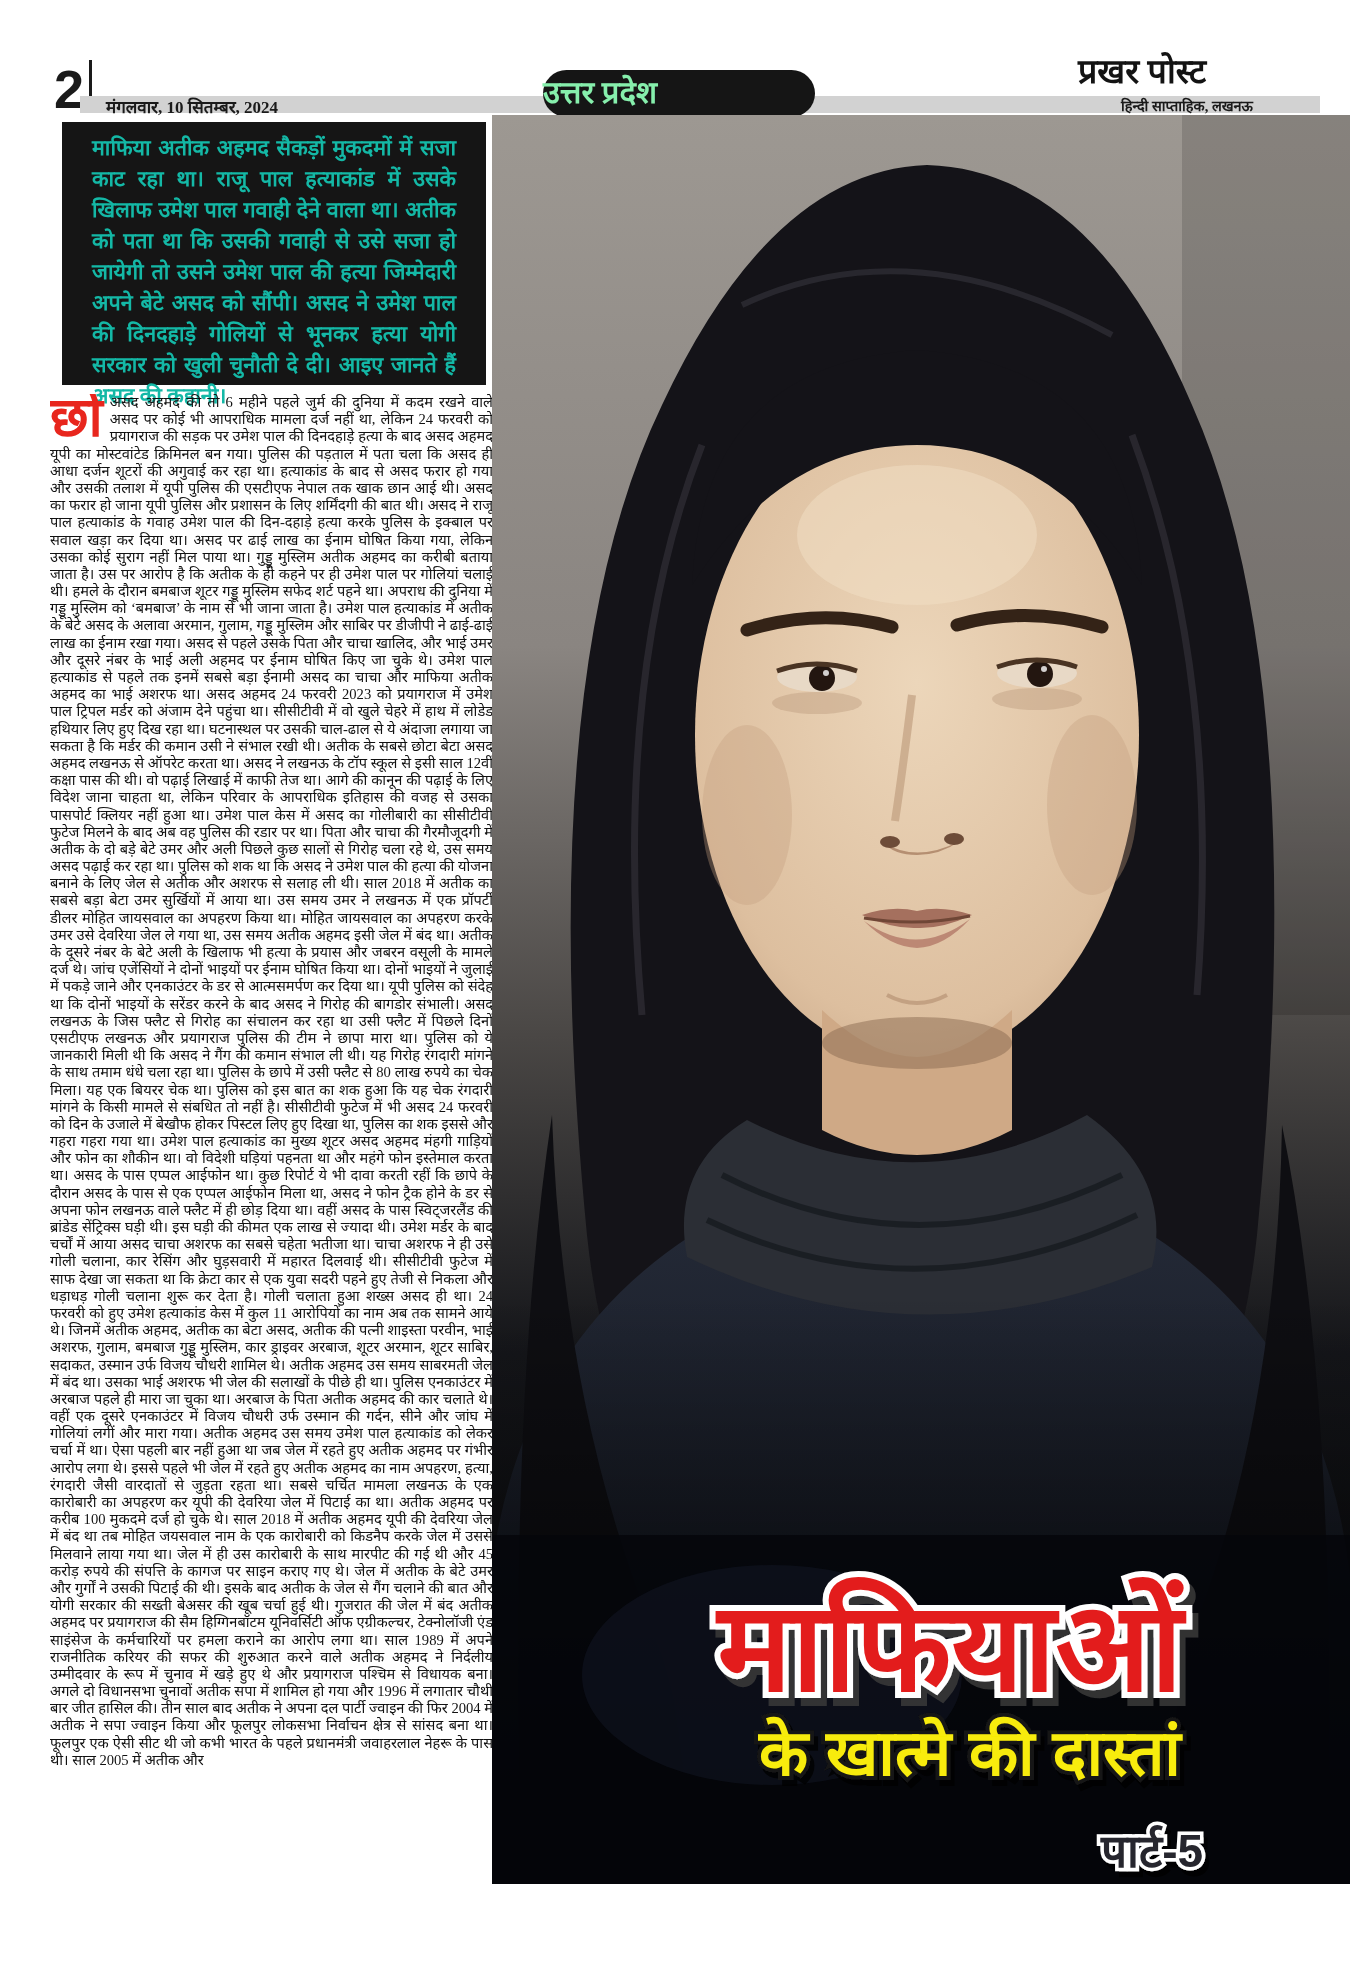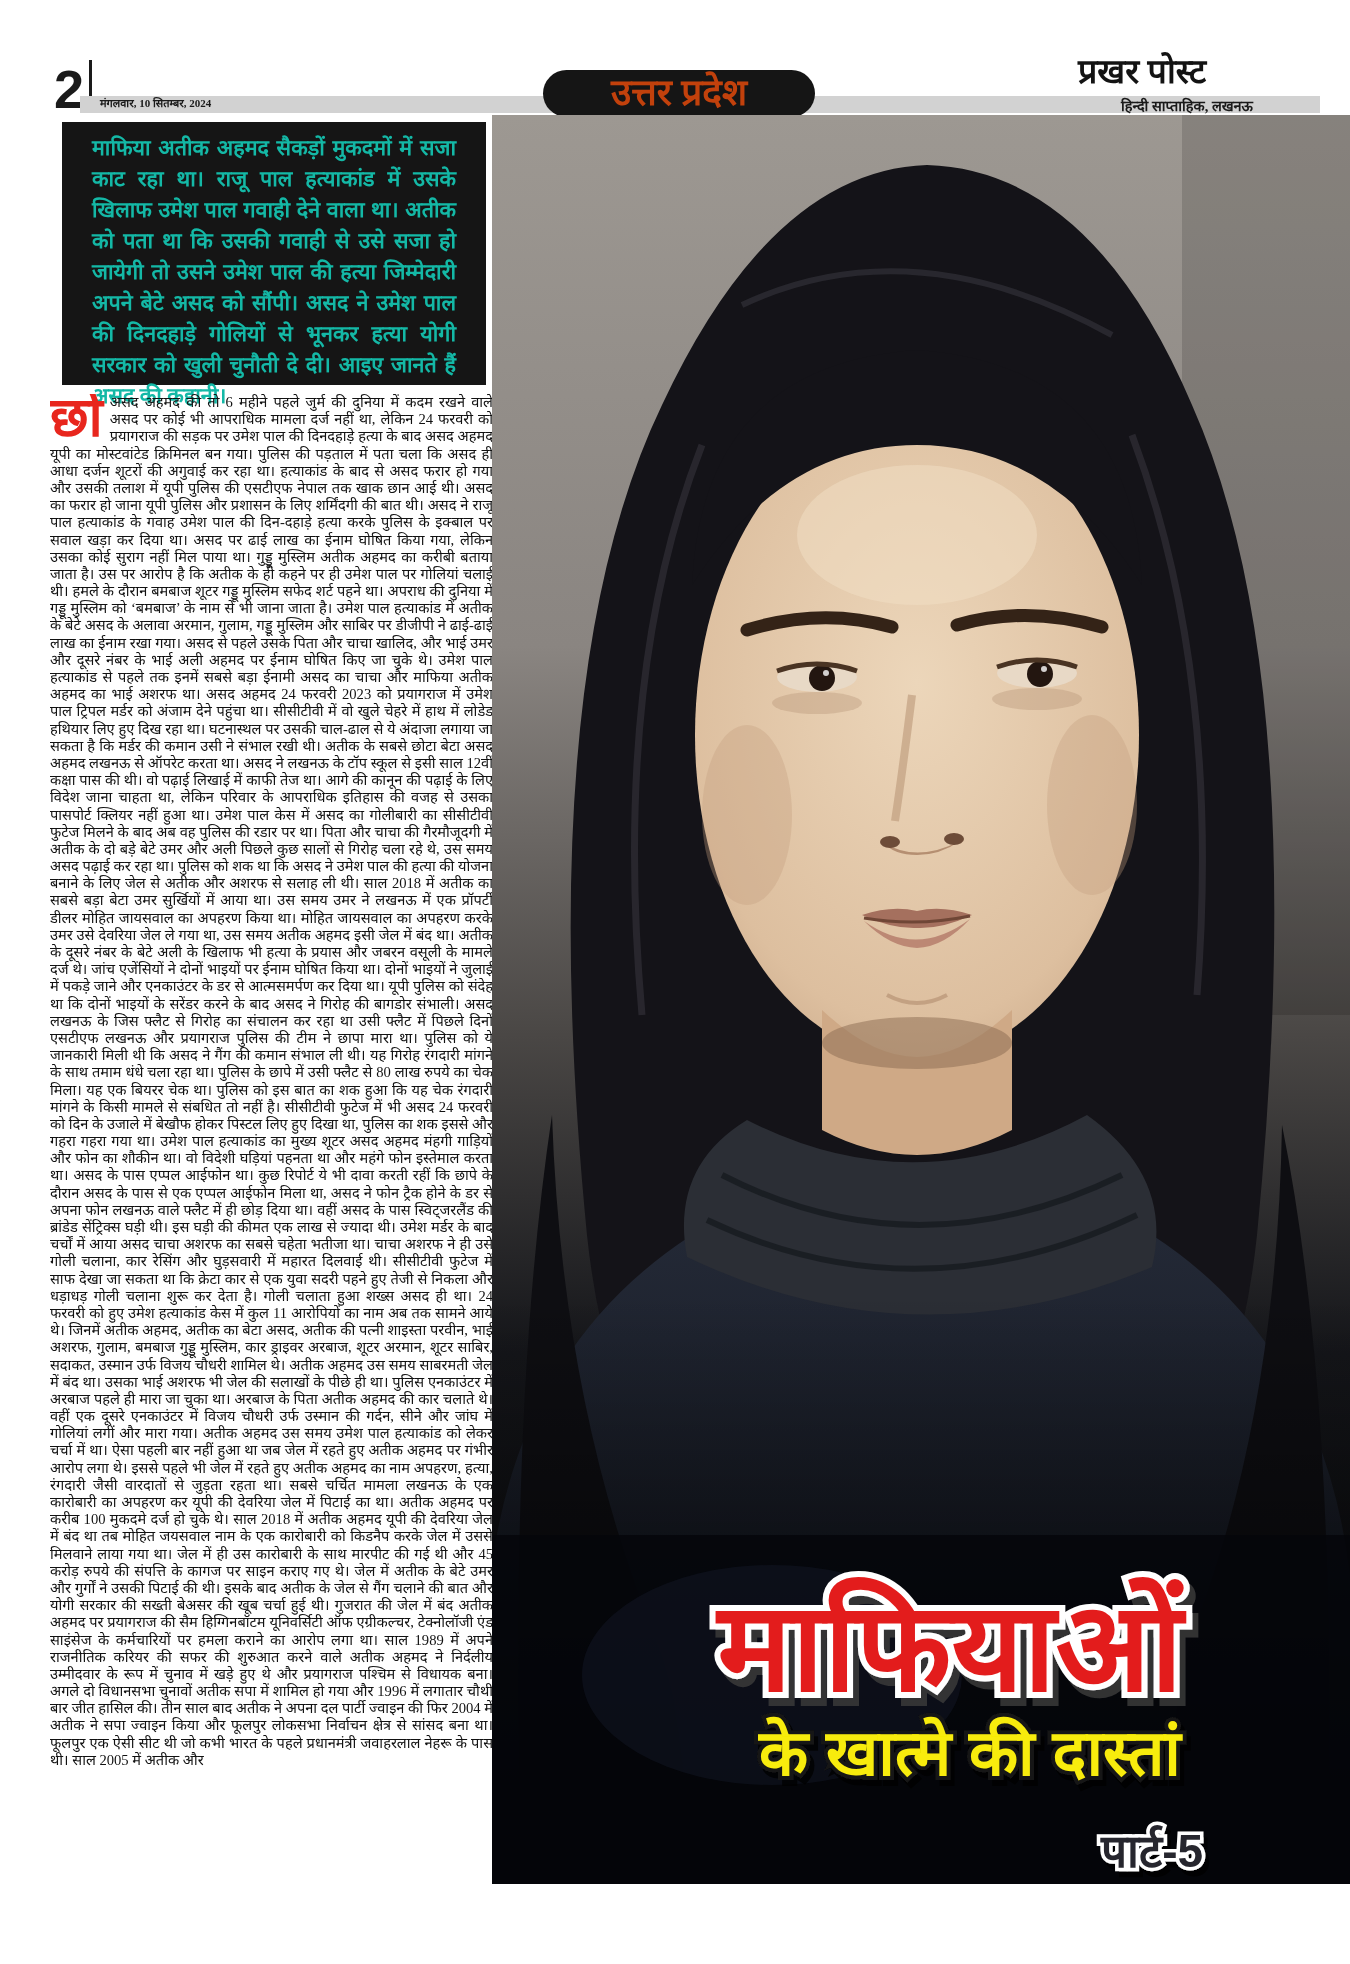--- a/index.html
+++ b/index.html
@@ -11,26 +11,26 @@
   }
   
   .pageno {
     position:absolute; left:54px; top:62px;
     font-family:"Liberation Sans", sans-serif; font-weight:bold;
     font-size:54px; line-height:1; letter-spacing:-2px; color:#1a1a1a;
   }
   .pageno-bar { position:absolute; left:89px; top:60px; width:3px; height:53px; background:#1a1a1a; }
   .gray-strip { position:absolute; left:80px; top:96px; width:1240px; height:17px; background:#d2d2d2; }
   .edition-date {
-    position:absolute; left:100px; top:95px; font-size:11px; font-weight:bold; color:#1a1a1a;
+    position:absolute; left:106px; top:95px; font-size:17px; font-weight:bold; color:#1a1a1a;
   }
   .section-badge {
     position:absolute; left:543px; top:70px; width:272px; height:47px;
-    background:#151515; border-radius:26px; color:#c2410c;
-    font-size:37px; font-weight:bold; text-align:center; line-height:45px;
+    background:#151515; border-radius:26px; color:#86efac;
+    font-size:31px; font-weight:bold; line-height:45px;
   }
   .masthead {
     position:absolute; left:1078px; top:55px; width:218px; text-align:left;
     font-size:34px; font-weight:bold; line-height:1; color:#131313;
   }
   .masthead-sub {
     position:absolute; left:1078px; top:95px; width:218px; text-align:center;
     font-size:14.5px; font-weight:bold; color:#1a1a1a;
   }
   

